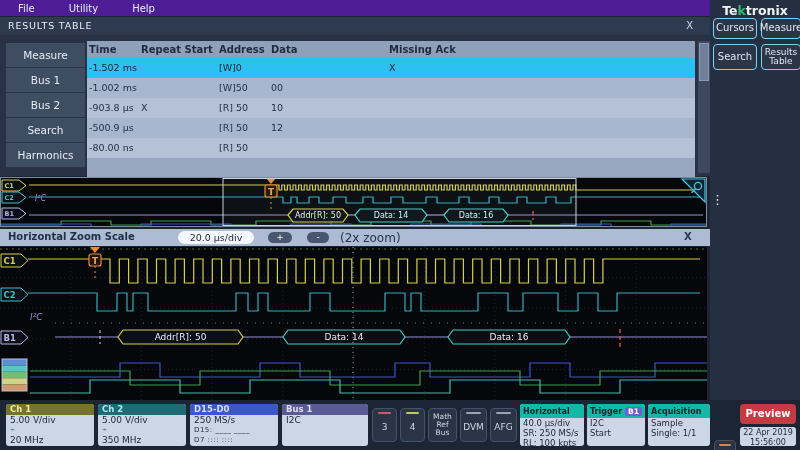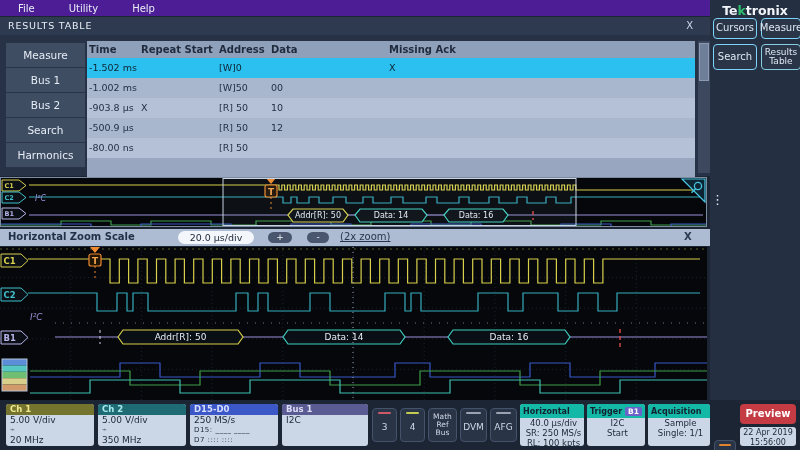--- a/index.html
+++ b/index.html
@@ -36,21 +36,21 @@
   .zoomview { position:absolute; left:0; top:247px; width:707px; height:153px; background:#05070b; }
   .overview svg, .zoomview svg { display:block; }
 
   
   .zoombar { position:absolute; left:0; top:229px; width:710px; height:17px; background:#adbcd2; }
   .zb-label { position:absolute; left:8px; top:2px; font-size:10px; font-weight:bold; color:#243046; }
   .zb-pill { position:absolute; left:178px; top:2px; width:76px; height:13px; background:#f3f6fa; border-radius:7px; font-size:9.5px; color:#1d2738; text-align:center; line-height:13px; cursor:pointer; }
   .zb-btn { position:absolute; top:3px; height:11px; background:#49566e; border-radius:6px; color:#eef3fa; font-size:9px; text-align:center; line-height:10px; cursor:pointer; }
   .zb-plus { left:268px; width:24px; }
   .zb-minus { left:307px; width:22px; }
-  .zb-factor { position:absolute; left:340px; top:2px; font-size:10px; color:#29344a;text-decoration:underline; }
+  .zb-factor { position:absolute; left:340px; top:2px; font-size:12px; color:#29344a; }
   .zb-close { position:absolute; left:684px; top:2px; font-size:10px; font-weight:bold; color:#2c394e; cursor:pointer; }
 
   
   .sidebar { position:absolute; left:710px; top:0; width:90px; height:400px; background:#242f41; }
   .logo { text-align:center; margin-top:3px; font-size:12.5px; font-weight:bold; color:#f2f6fa; }
   .logo-k { color:#2dbd6e; }
   .sb-buttons { position:absolute; left:3px; top:18px; display:grid; grid-template-columns:44px 40px; grid-template-rows:21px 26px; gap:5px 4px; }
   .sb-btn { background:#2a3548; border:1px solid #7dd3fc; border-radius:4px; color:#dfe8f3; font-size:10px; display:flex; align-items:center; justify-content:center; text-align:center; line-height:1.05; cursor:pointer; }
   .sb-btn.active { border-color:#85cfe0; font-size:9px; }
   .drag-dots { position:absolute; left:1px; top:192px; color:#dfe7f0; font-size:13px; cursor:pointer; }
@@ -65,21 +65,21 @@
   .hd-bus { background:#5b5b94; color:#dcdcf4; }
   .chbadge .bl { font-size:9px; line-height:10px; padding-left:4px; color:#1c2637; }
   .chbadge .bl.tiny { font-size:7px; letter-spacing:0.5px; }
   .chbadge .bl.icon-line { font-size:8px; color:#55657c; }
   .sbadge { position:absolute; top:8px; height:34px; background:#2a3447; border:1px solid #44526a; border-radius:4px; color:#cfd9e6; display:flex; flex-direction:column; align-items:center; cursor:pointer; }
   .sbadge .cline { width:60%; height:2px; margin-top:3px; border-radius:1px; }
   .sbadge .slab { flex:1; display:flex; align-items:center; justify-content:center; font-size:9px; text-align:center; line-height:1.1; padding:1px; }
   .sbadge .slab.small { font-size:7.5px; }
   .lpanel { position:absolute; top:4px; height:42px; background:#cbd7e6; border-radius:3px; overflow:hidden; cursor:pointer; }
   .lpanel .lp-hd { height:14px; background:#14b8a6; color:#14202e; font-size:8px; font-weight:bold; line-height:11px; padding:0 3px; display:flex; align-items:center; gap:3px; }
-  .lpanel .lp-l { font-size:8.5px; line-height:10px; padding-left:3px; color:#1c2637;text-align:center; }
+  .lpanel .lp-l { font-size:8.5px; line-height:10px; padding-left:3px; color:#1c2637; }
   .b1badge { background:#6c63c8; color:#fff; font-size:7.5px; border-radius:2px; padding:0 3px; line-height:9px; }
   .preview-btn { position:absolute; left:740px; top:4px; width:56px; height:20px; background:#c53b43; border-radius:4px; color:#fff; font-size:10px; font-weight:bold; text-align:center; line-height:20px; cursor:pointer; }
   .datetime { position:absolute; left:740px; top:27px; width:56px; height:19px; background:#cbd7e6; border-radius:3px; font-size:8px; color:#1c2637; text-align:center; line-height:9.5px; padding-top:1px; }
 </style>
 </head>
 <body>
 
 <div class="screen">
 
   <div class="menubar">

